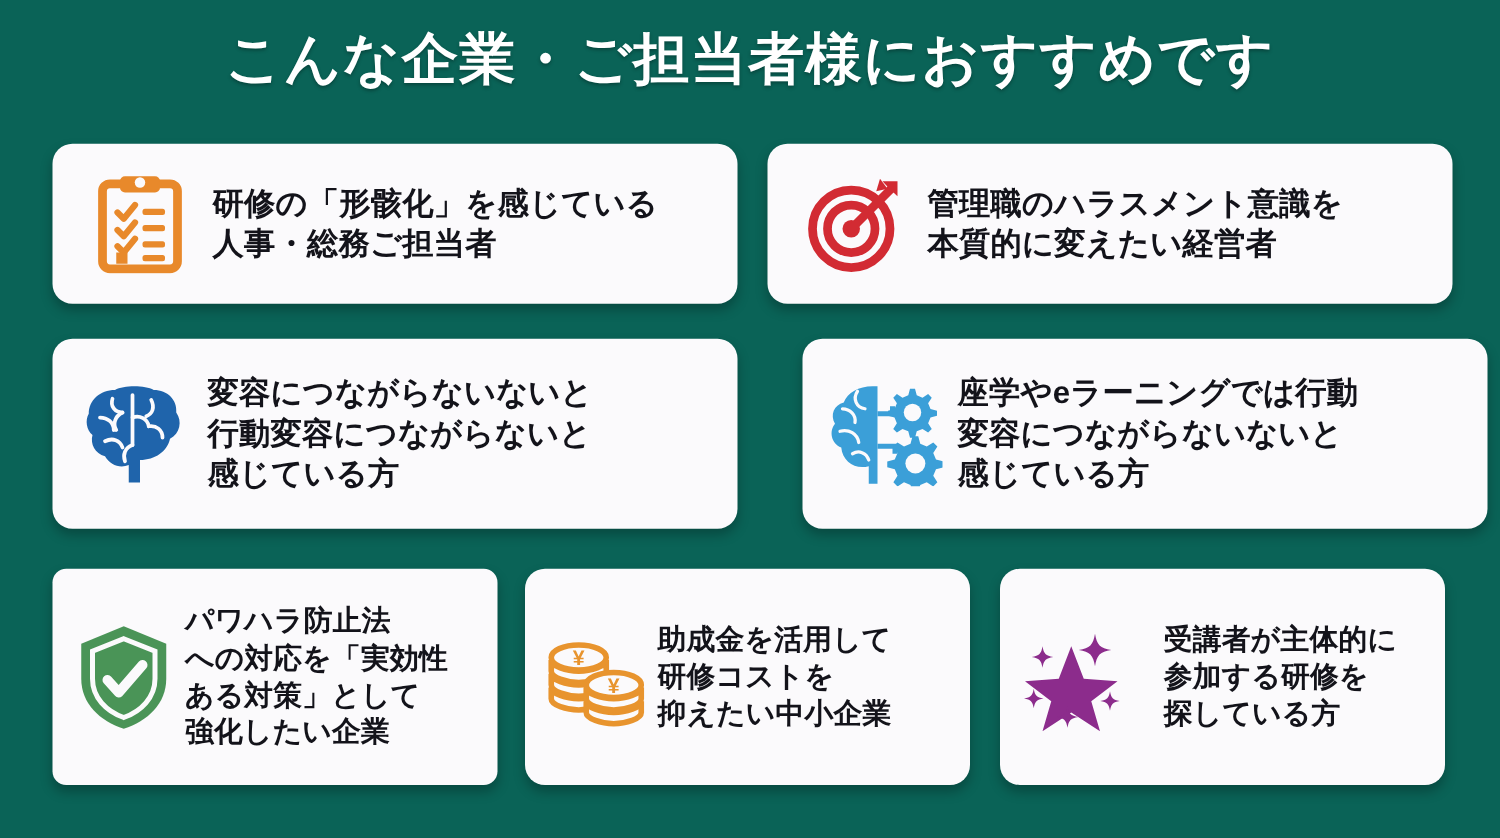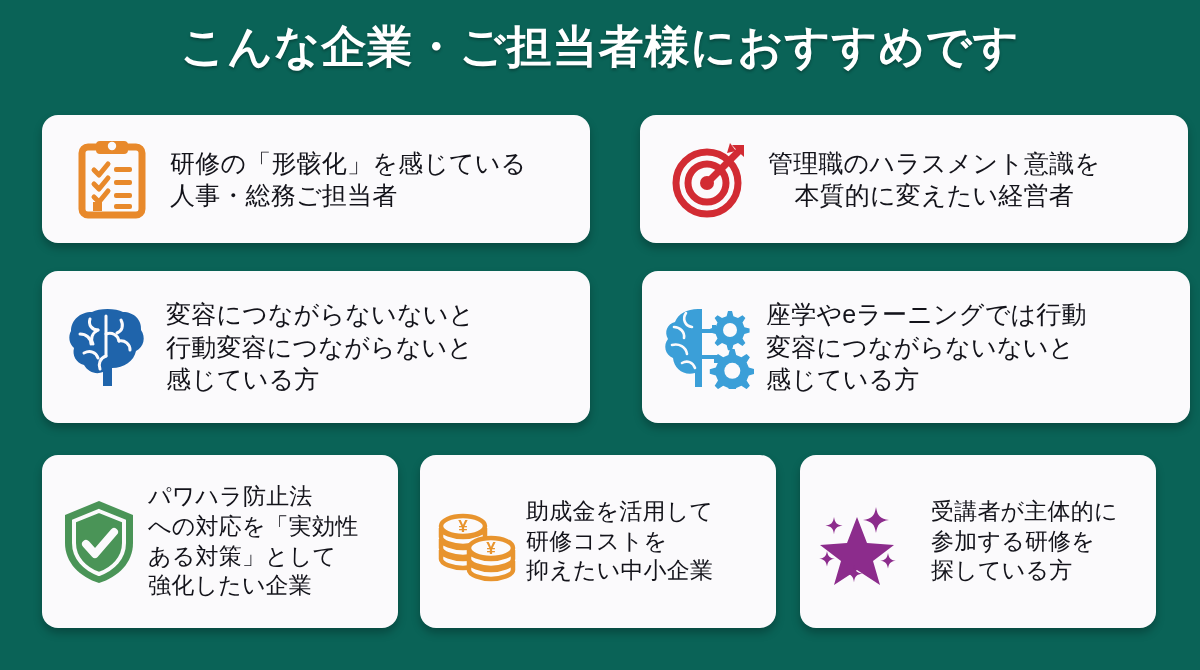--- a/index.html
+++ b/index.html
@@ -38,43 +38,43 @@
     overflow:hidden;
   }
   .card-icon {
     flex:0 0 auto;
     display:flex;
     align-items:center;
     justify-content:center;
   }
   .card-text {
     color:#13131a;
-    font-weight:normal;
+    font-weight:bold;
     line-height:1.30;
     white-space:pre-line;
     letter-spacing:0.2px;
   }
 
   
   .r1 { top:115px; height:128px; width:548px; }
   .r1.c1 { left:42px; }
-  .r1.c2 { left:640px;text-align:center; }
+  .r1.c2 { left:614px; }
   .r1 .card-icon { width:104px; margin-left:18px; }
   .r1 .card-text { font-size:25px; margin-left:6px; }
 
   
   .r2 { top:271px; height:152px; width:548px; }
   .r2.c1 { left:42px; }
   .r2.c2 { left:642px; }
   .r2 .card-icon { width:104px; margin-left:14px; }
   .r2 .card-text { font-size:25px; margin-left:6px; }
 
   
   .r3 { top:455px; height:173px; width:356px; }
-  .r3.c1 { left:42px; }
+  .r3.c1 { left:42px;border-radius:11px; }
   .r3.c2 { left:420px; }
   .r3.c3 { left:800px;gap:25px; }
   .r3 .card-icon { width:94px; margin-left:10px; }
   .r3 .card-text { font-size:23px; margin-left:2px; }
 
   svg { display:block; }
 </style>
 </head>
 <body>
 

